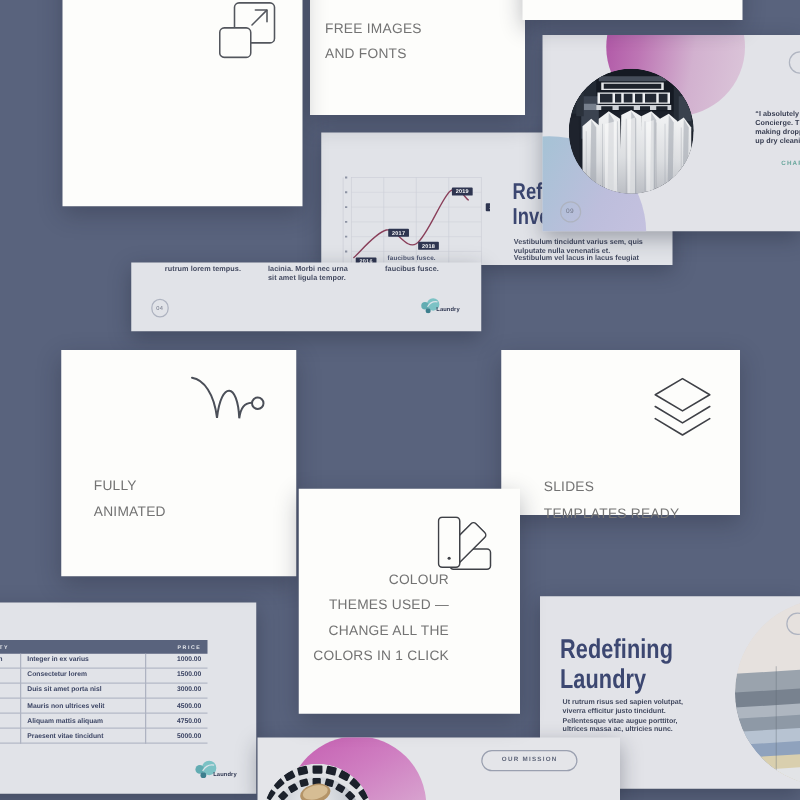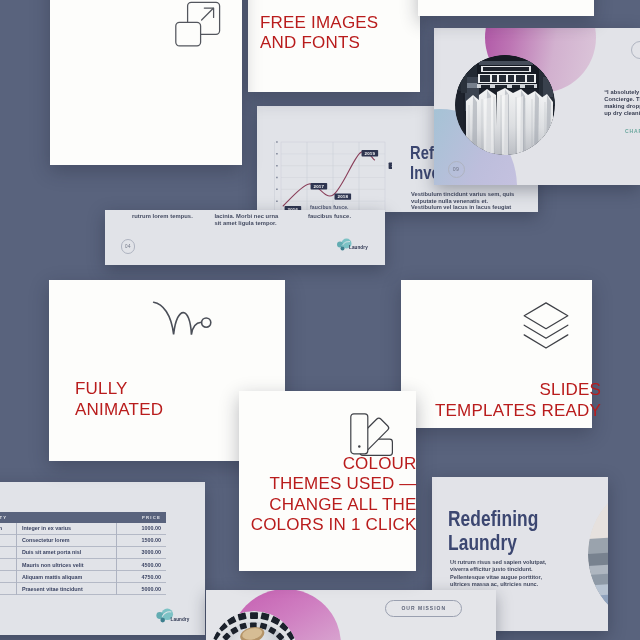--- a/index.html
+++ b/index.html
@@ -3,21 +3,21 @@
 <meta charset="utf-8">
 <title>Presentation Template Showcase</title>
 <style>
   html,body{margin:0;padding:0;}
   body{width:640px;height:640px;overflow:hidden;background:#59637d;
        font-family:"Liberation Sans",sans-serif;-webkit-font-smoothing:antialiased;}
   #stage{position:relative;width:640px;height:640px;overflow:hidden;background:#59637d;}
 
   
   .fcard{position:absolute;background:#fdfdfb;box-shadow:0 6px 18px rgba(26,31,48,.30);z-index:10;}
-  .fcard .ftitle{position:absolute;color:#b91c1c;font-size:17px;
+  .fcard .ftitle{position:absolute;color:#737373;font-size:11px;
        letter-spacing:.2px;line-height:20.5px;font-weight:400;white-space:pre;}
   .ficon{position:absolute;}
 
   
   .slide{position:absolute;background:#e1e3e8;overflow:hidden;
          box-shadow:0 5px 16px rgba(26,31,48,.35);}
   .slide-num{position:absolute;width:17px;height:17px;border-radius:50%;
         border:1px solid #aeb3c0;color:#6f7485;font-size:6px;display:flex;
         align-items:center;justify-content:center;letter-spacing:.3px;}
 
@@ -88,46 +88,46 @@
   #logo-table svg{width:20px;height:15px;}
 
   
   #sl-mission{left:205.8px;top:590.3px;width:290px;height:50px;background:#e4e5e9;z-index:1;}
   #mission-pink{left:24px;top:-1.4px;width:111.6px;height:111.6px;
       background:linear-gradient(150deg,#c45cb0 0%,#cf7ec1 35%,#d9a8d1 70%,#ddbcd8 100%);}
   #ph-washer{left:4.6px;top:20.4px;width:88px;height:88px;}
   #btn-mission{left:179.5px;top:10px;width:75px;height:14.4px;}
 
   
-  #sl-redef{left:432px;top:477px;width:176px;height:154px;background:#e2e3e8;}
+  #sl-redef{left:432px;top:477px;width:208px;height:154px;background:#e2e3e8;}
   #ph-shirts{left:156px;top:2px;width:150px;height:150px;}
   #sl-redef .rd-h{position:absolute;left:15.7px;top:29.7px;font-size:21.7px;font-weight:bold;
       color:#3c4771;line-height:24.5px;letter-spacing:.1px;
       transform:scaleX(.80);transform-origin:left top;}
   #sl-redef .rd-p{position:absolute;left:18.1px;top:81.5px;font-size:5.64px;font-weight:bold;
       line-height:7.5px;color:#434a60;white-space:pre-line;}
   #num-redef{left:14px;top:131px;width:15px;height:15px;font-size:5px;}
   #sl-redef .corner-circle{position:absolute;left:197px;top:13px;width:16px;height:16px;
       border-radius:50%;border:1px solid #aeb3c0;}
 
   
   #fc-well{left:50px;top:-40px;width:192px;height:205px;z-index:12;}
   #fc-well .ficon{left:125.4px;top:40.7px;}
   #fc-well .ftitle{left:19px;top:105px;}
 
   #fc-free{left:248px;top:-46px;width:172px;height:138px;}
   #fc-free .ftitle{left:12px;top:58.6px;}
 
   #fc-topstrip{left:418px;top:-28px;width:176px;height:44px;}
 
-  #fc-anim{left:49px;top:280px;width:188px;height:181px;padding-left:48px;}
+  #fc-anim{left:49px;top:280px;width:188px;height:181px;}
   #fc-anim .ficon{left:103px;top:18px;}
   #fc-anim .ftitle{left:26px;top:99.3px;}
 
-  #fc-slides{left:401px;top:280px;width:191px;height:148px;text-align:right;}
+  #fc-slides{left:401px;top:280px;width:191px;height:132px;}
   #fc-slides .ficon{left:122.3px;top:22.3px;}
   #fc-slides .ftitle{left:34px;top:100.2px;}
 
   #fc-colour{left:239px;top:391px;width:177px;height:180px;z-index:12;text-align:right;}
   #fc-colour .ficon{left:111.1px;top:22px;}
   #fc-colour .ftitle{left:11.7px;top:62.7px;}
 </style>
 </head>
 <body>
 

